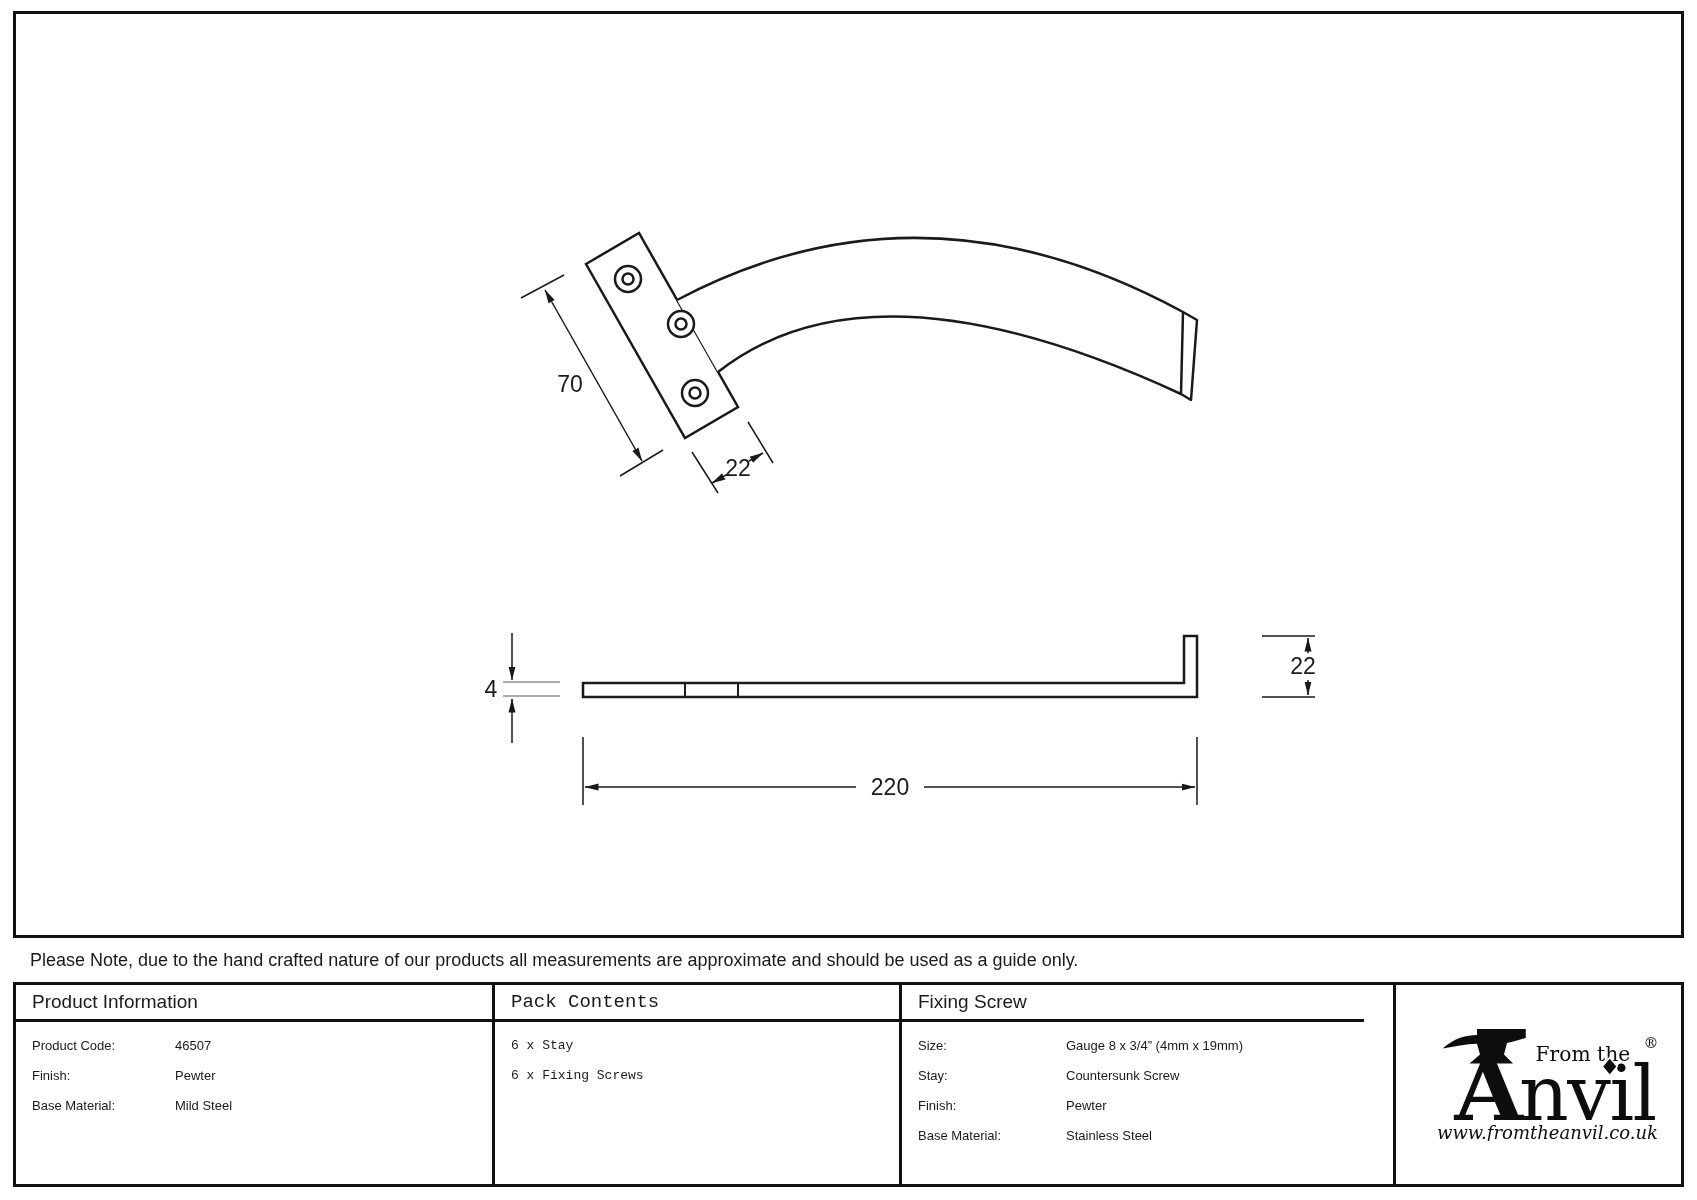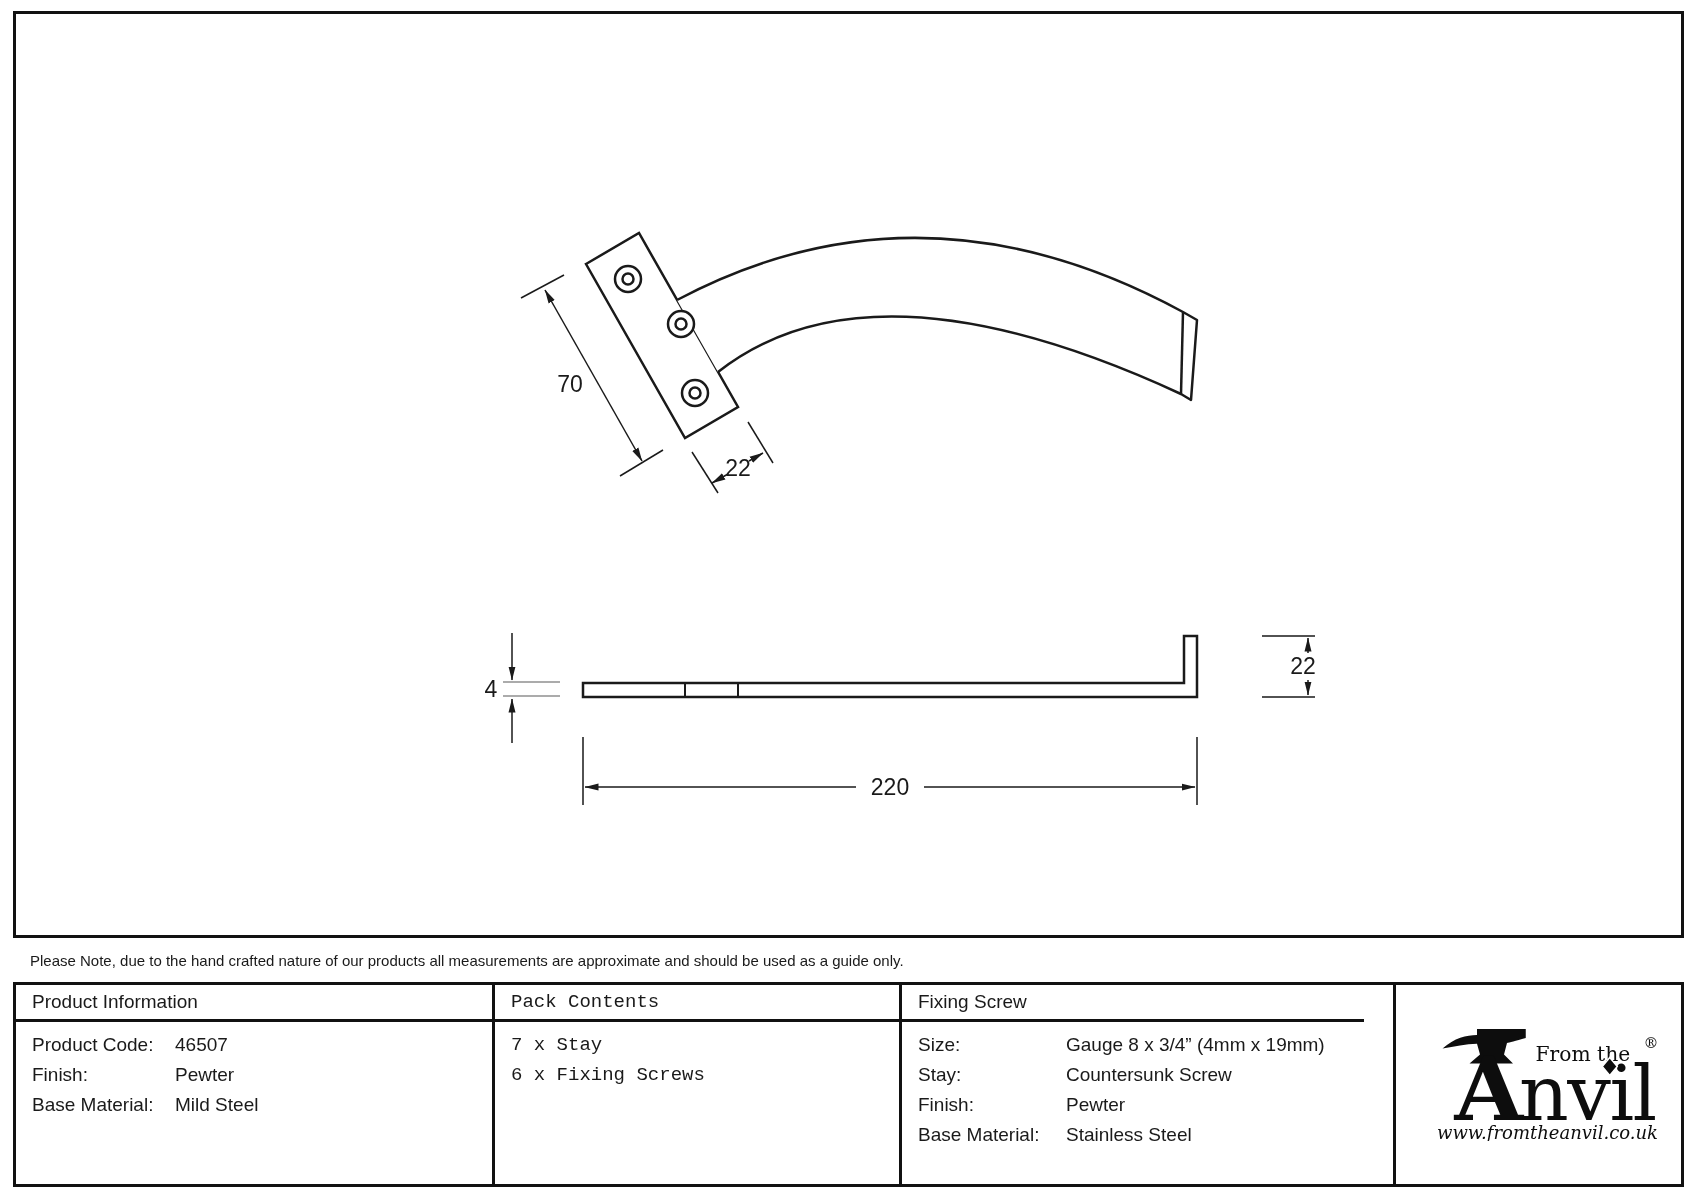--- a/index.html
+++ b/index.html
@@ -6,35 +6,35 @@
   body{width:1697px;height:1200px;position:relative;overflow:hidden;
        font-family:"Liberation Sans",sans-serif;color:#1a1a1a;}
   .page-border{position:absolute;left:13px;top:11px;width:1671px;height:1176px;
        border:3px solid #111;box-sizing:border-box;background:#fff;}
   .drawing-svg{position:absolute;left:0;top:0;width:1697px;height:1200px;}
   .dim-text{font-family:"Liberation Sans",sans-serif;font-size:23px;fill:#1a1a1a;}
 
   
   .note-row{position:absolute;left:13px;top:935px;width:1671px;height:50px;
        box-sizing:border-box;border-top:3px solid #111;border-bottom:3px solid #111;
-       display:flex;align-items:center;padding-left:17px;font-size:15px;background:#fff;}
+       display:flex;align-items:center;padding-left:17px;font-size:18px;background:#fff;}
 
   
   .spec-table{position:absolute;left:13px;top:985px;width:1671px;height:202px;
        box-sizing:border-box;border-bottom:3px solid #111;border-left:3px solid #111;
        border-right:3px solid #111;background:#fff;}
   .col{position:absolute;top:0;height:100%;box-sizing:border-box;}
   .col1{left:0;width:476px;}
   .col2{left:476px;width:436px;border-left:3px solid #111;font-family:Liberation Mono, monospace;}
   .col3{left:883px;width:465px;border-left:3px solid #111;}
   .col4{left:1377px;width:291px;border-left:3px solid #111;}
   .col-header{height:34px;border-bottom:3px solid #111;display:flex;align-items:center;
        padding-left:16px;font-size:19px;box-sizing:content-box;}
   .col-body{padding:8px 0 0 16px;}
-  .cell-row{height:30px;display:flex;align-items:center;font-size:19px;}
+  .cell-row{height:30px;display:flex;align-items:center;font-size:13px;}
   .cell-label{width:143px;flex:none;}
   .col3 .cell-label{width:148px;}
   .logo-wrap{height:100%;display:flex;align-items:center;justify-content:center;}
 </style>
 </head>
 <body>
 
 <div class="page-border"></div>
 
 <svg class="drawing-svg" viewBox="0 0 1697 1200">
@@ -127,21 +127,21 @@
       <div class="cell-row">
         <span class="cell-label">Base Material:</span>
         <span class="cell-value">Mild Steel</span>
       </div>
     </div>
   </div>
 
   <div class="col col2">
     <div class="col-header">Pack Contents</div>
     <div class="col-body">
-      <div class="cell-row">7 x Stay</div>
+      <div class="cell-row">6 x Stay</div>
       <div class="cell-row">6 x Fixing Screws</div>
     </div>
   </div>
 
   <div class="col col3">
     <div class="col-header">Fixing Screw</div>
     <div class="col-body">
       <div class="cell-row">
         <span class="cell-label">Size:</span>
         <span class="cell-value">Gauge 8 x 3/4” (4mm x 19mm)</span>

